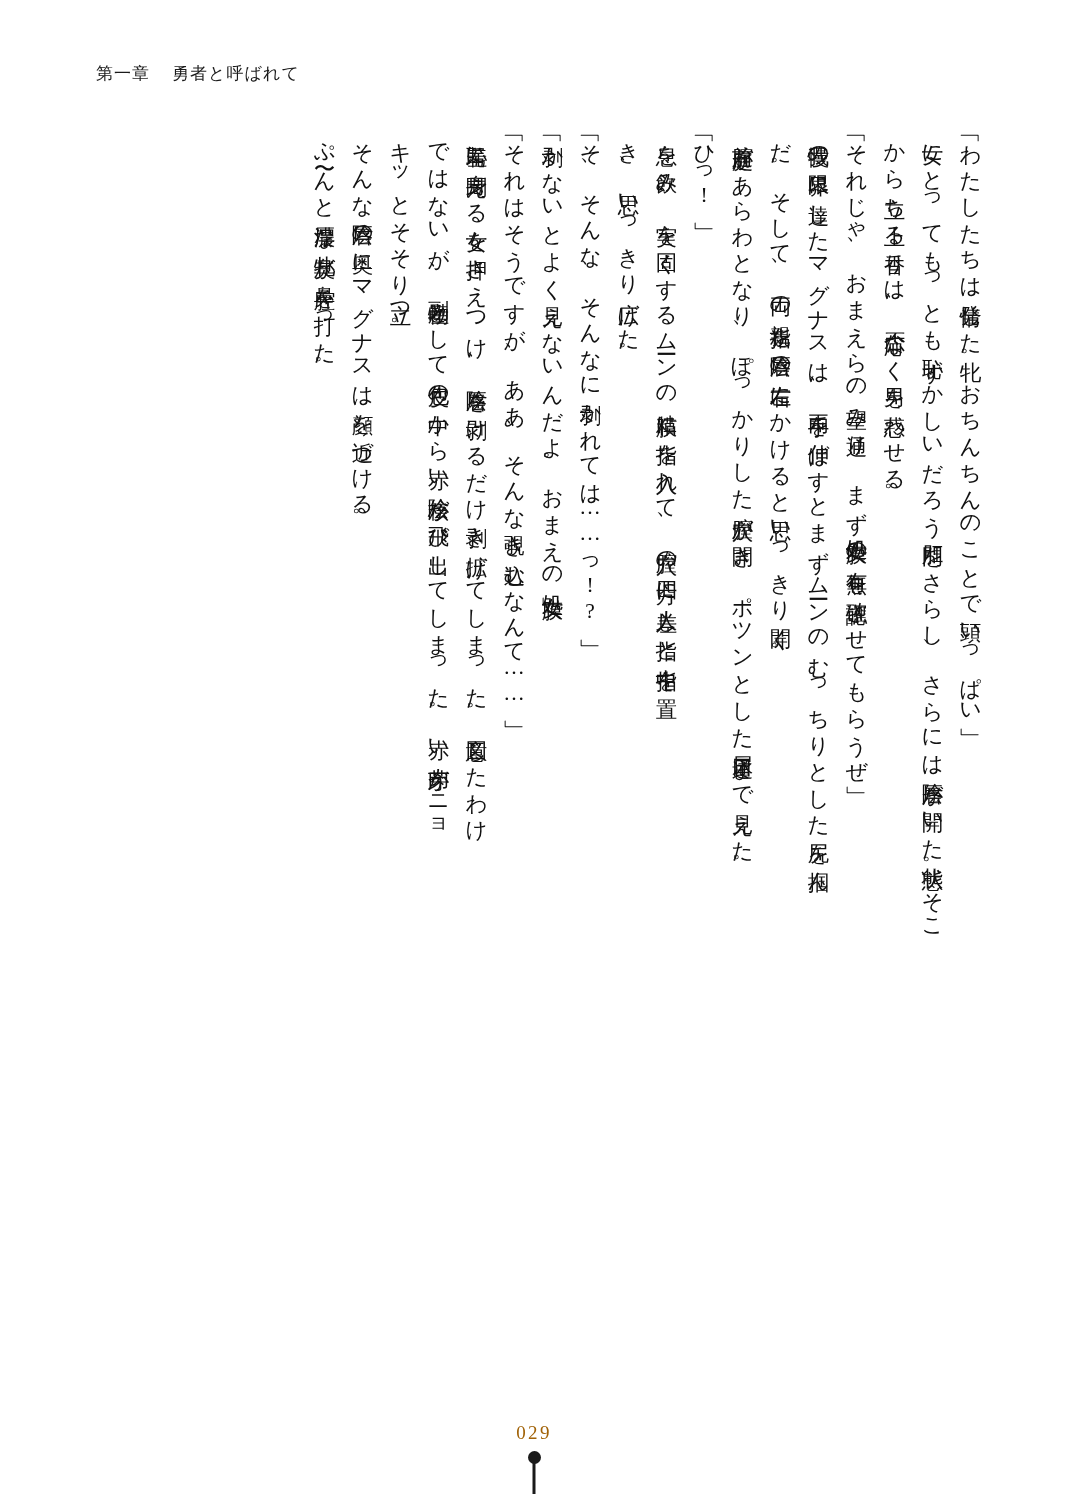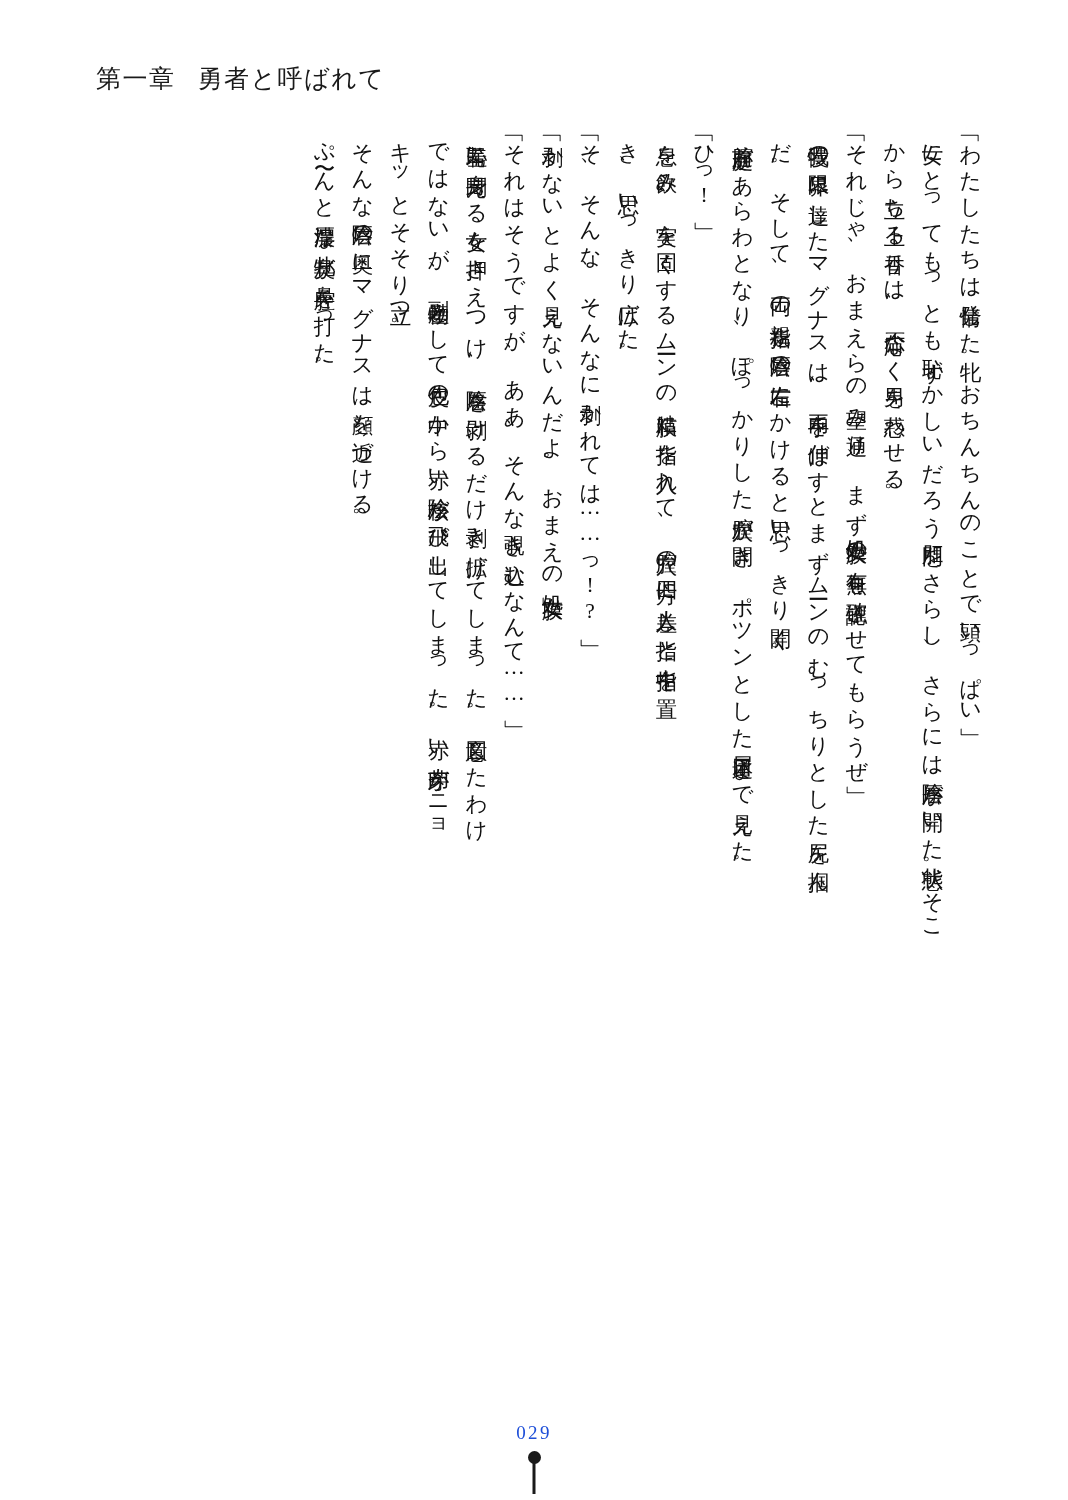--- a/index.html
+++ b/index.html
@@ -16,21 +16,21 @@
     width: 1068px;
     height: 1500px;
     background: #ffffff;
     overflow: hidden;
     box-sizing: border-box;
   }
   .header {
     position: absolute;
     top: 62px;
     left: 96px;
-    font-size: 25px;
+    font-size: 17px;
     letter-spacing: 0.06em;
     color: #1a1a1a;
     white-space: nowrap;
   }
   .header .chapter-num {
     margin-right: 22px;
   }
   .body-area {
     position: absolute;
     top: 128px;
@@ -58,21 +58,21 @@
     overflow: visible;
   }
   .page-number {
     position: absolute;
     left: 0;
     right: 0;
     bottom: 56px;
     text-align: center;
     font-size: 19px;
     letter-spacing: 0.12em;
-    color: #1d4ed8;
+    color: #a16207;
   }
   .gutter-mark {
     position: absolute;
     left: 50%;
     bottom: 6px;
     transform: translateX(-50%);
     width: 3px;
     height: 34px;
     background: #1a1a1a;
   }

